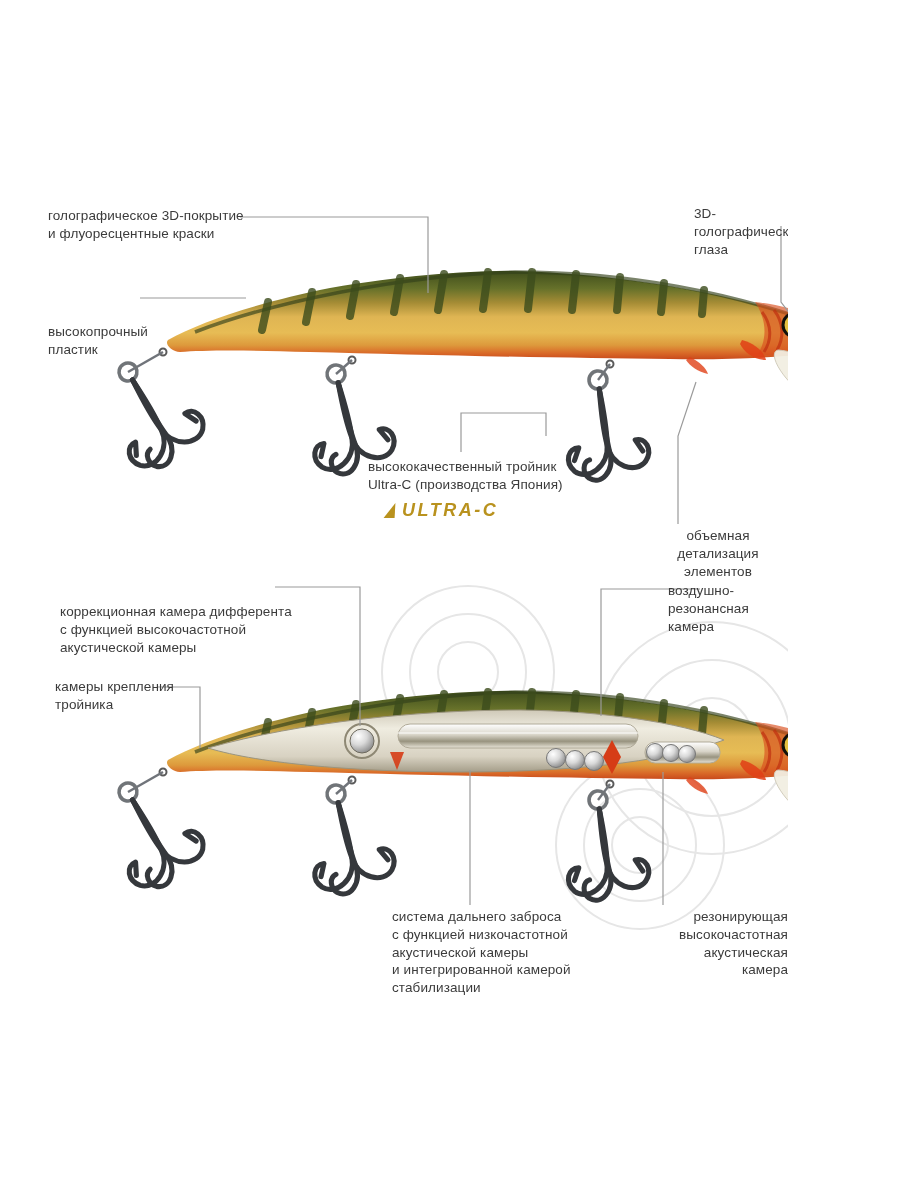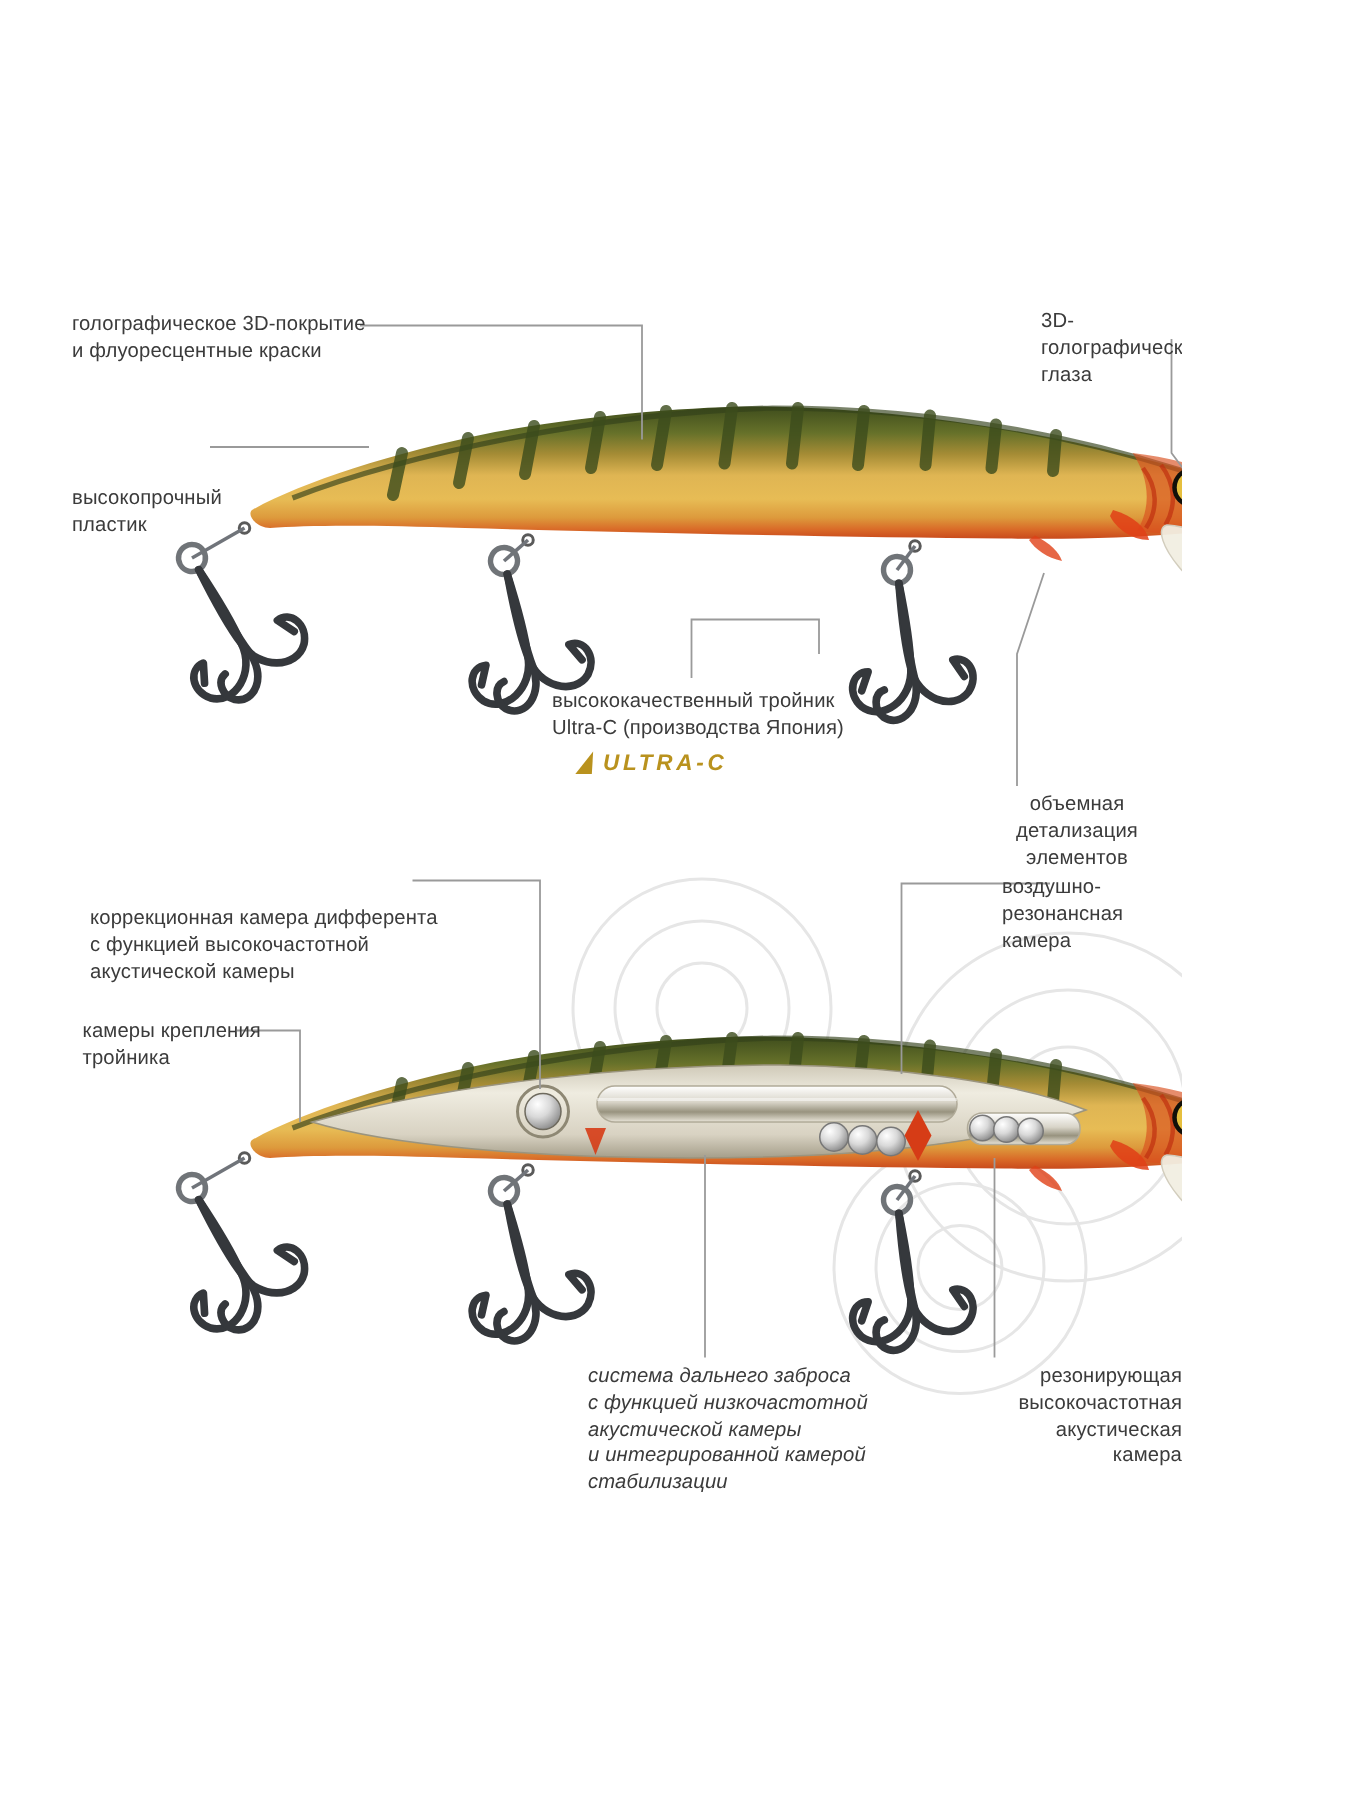--- a/index.html
+++ b/index.html
@@ -14,25 +14,25 @@
   }
   .c-coating{left:48px;top:207px;}
   .c-eyes{left:694px;top:205px;}
   .c-plastic{left:48px;top:290px;margin-top:33px;}
   .c-hook{left:368px;top:458px;}
   .c-lip{left:704px;top:455px;}
   .c-detail{left:648px;top:527px;text-align:center;}
   .c-trim{left:60px;top:603px;}
   .c-air{left:668px;top:582px;}
   .c-mount{left:55px;top:678px;}
-  .c-cast{left:392px;top:908px;font-style:italic;}
+  .c-cast{left:392px;top:908px;}
   .c-res{left:666px;top:908px;text-align:right;}
   .logo{
     position:absolute;left:386px;top:500px;display:flex;align-items:center;gap:3px;
-    font-style:italic;font-weight:bold;font-size:15px;color:#b9921e;letter-spacing:2.5px;
+    font-style:italic;font-weight:bold;font-size:18px;color:#b9921e;letter-spacing:2.5px;
   }
   .logo-tri{
     display:inline-block;width:0;height:0;
     border-bottom:15px solid #b9921e;border-left:7px solid transparent;
     border-right:4px solid transparent;transform:skewX(-18deg);margin-right:2px;
   }
 </style>
 </head>
 <body>
 

